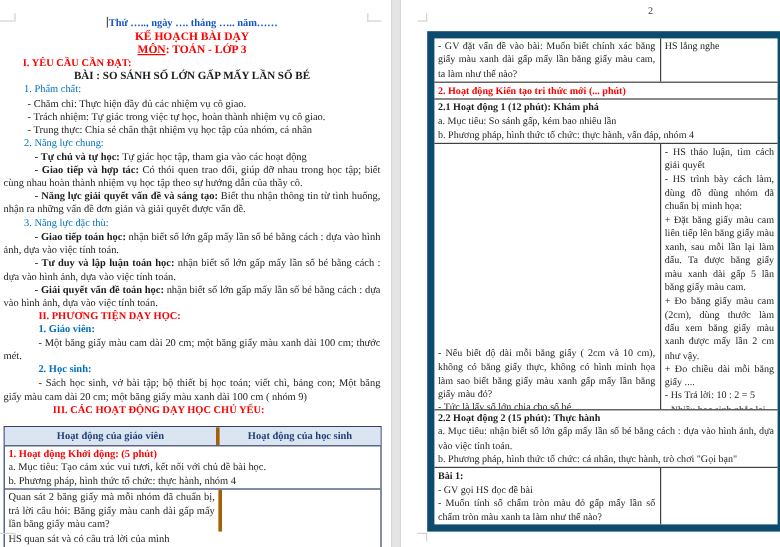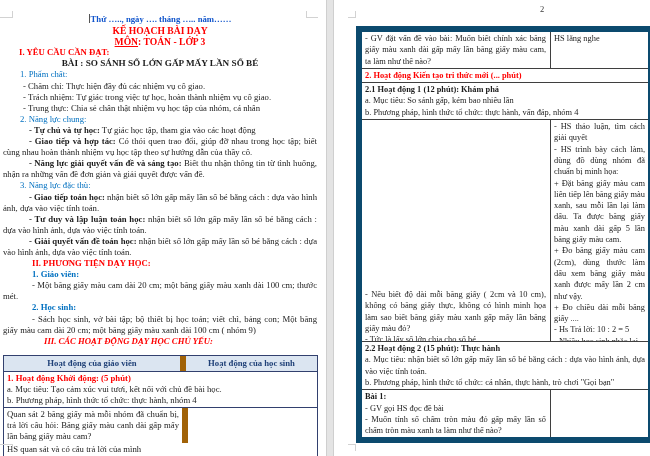--- a/index.html
+++ b/index.html
@@ -20,30 +20,30 @@
   .blue{color:#0070c0;}
   .dateline{color:#1155cc;font-weight:bold;}
   .t-title{font-size:9.6px !important;}
   .t-lesson{font-size:9.2px !important;}
   .u{text-decoration:underline;text-align:right;}
   .iI{text-indent:16px;}
   .isub{text-indent:17px;}
   .ib{text-indent:20px;}
   .ibb{text-indent:26px;}
   .iII{text-indent:29px;}
-  .iIII{text-indent:41px;font-style:italic;}
+  .iIII{text-indent:41px;}
   .caret{display:inline-block;width:0;height:9px;border-left:1px solid #555;margin-right:1px;vertical-align:-1px;}
   
   .t1{margin-top:8px;width:313px;border:1px solid #32406e;font-size:8.7px;line-height:11.1px;}
   .t1 .tr{overflow:hidden;}
   .t1 .tr + .tr{border-top:1px solid #32406e;}
   .t1 .thead{display:flex;background:#dbe5f1;color:#1f4077;font-weight:bold;text-align:center;}
   .t1 .thead .c{padding:2px 2px;}
   .t1 .cols{display:flex;flex-direction:column;}
-  .t1 .c1{width:172px;border-right:6px solid #a16207;}
+  .t1 .c1{width:172px;border-right:3px solid #a16207;}
   .t1 .c2{flex:1;}
   .t1 .full{padding:1px 3px;}
   .t1 .cols .c1,.t1 .cols .c2{padding:1px 3px;}
   .t1 p{text-align:justify;}
   
   .pagenum{position:absolute;left:206px;top:4px;font-size:8.5px;color:#3a3a3a;}
   .t2{position:absolute;left:22px;top:26px;width:286px;border:6px solid #0c4a6e;font-size:8.4px;line-height:11.3px;}
   .t2 .tr + .tr{border-top:1px solid #3f3f3f;}
   .t2 .cols{display:flex;align-items:stretch;}
   .t2 .c1{width:181px;border-right:1px solid #3f3f3f;padding:1px 4px 1px 3px;}

